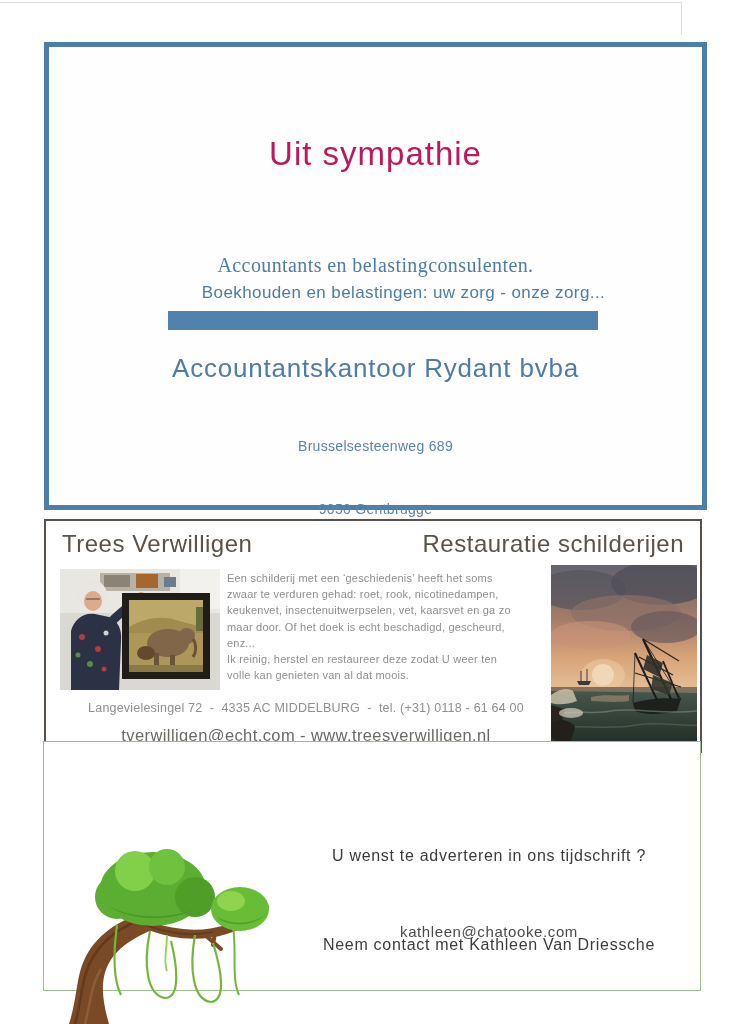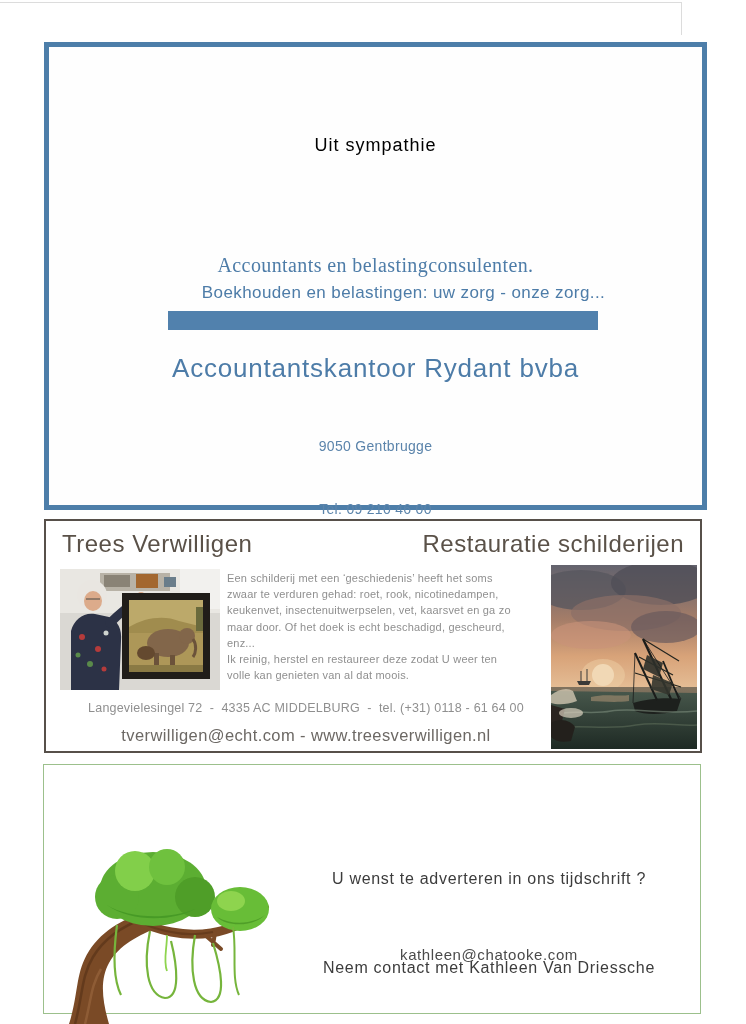--- a/index.html
+++ b/index.html
@@ -11,21 +11,21 @@
   .scan-line-h{position:absolute;left:0;top:2px;width:681px;height:1px;background:#dcdcdc;}
   .scan-line-v{position:absolute;left:681px;top:2px;width:1px;height:33px;background:#dcdcdc;}
 
   
   .ad-blue{
     position:absolute;left:44px;top:42px;width:663px;height:468px;
     border:5px solid #4d7ea9;box-sizing:border-box;background:#fefefe;
   }
   .blue-title{
     position:absolute;top:88px;left:0;width:100%;text-align:center;
-    color:#000000;font-size:18px;letter-spacing:1px;
+    color:#be185d;font-size:33px;letter-spacing:1px;
   }
   .blue-tag1{position:absolute;top:207px;left:0;width:100%;text-align:center;color:#4d7ca8;font-size:20px;letter-spacing:.4px;font-family:Liberation Serif, serif;}
   .blue-tag2{position:absolute;top:236px;left:0;width:100%;text-align:center;color:#4d7ca8;font-size:17px;letter-spacing:.4px;padding-left:28px;}
   .blue-bar{position:absolute;left:119px;top:264px;width:430px;height:19px;background:#5181ad;}
   .blue-company{position:absolute;top:306px;left:0;width:100%;text-align:center;color:#4d7ca8;font-size:26px;letter-spacing:.8px;}
   .blue-addr{position:absolute;top:347px;left:0;width:100%;text-align:center;color:#5b84ab;font-size:14px;line-height:21px;letter-spacing:.3px;white-space:pre;}
 
   
   .ad-resto{
     position:absolute;left:44px;top:519px;width:658px;height:234px;
@@ -37,21 +37,21 @@
   .resto-body{
     position:absolute;left:181px;top:49px;width:330px;
     color:#8f8f8f;font-size:11px;line-height:16.2px;letter-spacing:.2px;white-space:pre-line;
   }
   .resto-painting{position:absolute;left:505px;top:44px;width:146px;height:184px;}
   .resto-address{position:absolute;left:0;top:180px;width:520px;text-align:center;color:#8f8f8f;font-size:12.5px;letter-spacing:.2px;white-space:pre;}
   .resto-contact{position:absolute;left:0;top:205px;width:520px;text-align:center;color:#6c6864;font-size:16.5px;letter-spacing:.4px;}
 
   
   .ad-green{
-    position:absolute;left:43px;top:764px;width:658px;height:250px;
+    position:absolute;left:43px;top:741px;width:658px;height:250px;
     border:1px solid #9cc08c;box-sizing:border-box;background:#fff;
   }
   .adv-q{position:absolute;left:235px;top:105px;width:420px;text-align:center;color:#3c3c3c;font-size:16px;letter-spacing:.7px;}
   .adv-c{position:absolute;left:235px;top:146px;width:420px;text-align:center;color:#3c3c3c;font-size:16px;letter-spacing:.7px;margin-top:48px;}
   .adv-e{position:absolute;left:235px;top:181px;width:420px;text-align:center;color:#4a4a4a;font-size:15px;letter-spacing:.6px;}
   .tree{position:absolute;left:55px;top:845px;width:215px;height:179px;}
 </style>
 </head>
 <body>
 
@@ -60,20 +60,21 @@
   <div class="scan-line-h"></div>
   <div class="scan-line-v"></div>
 
   <section class="ad-blue">
     <div class="blue-title">Uit sympathie</div>
     <div class="blue-tag1">Accountants en belastingconsulenten.</div>
     <div class="blue-tag2">Boekhouden en belastingen: uw zorg - onze zorg...</div>
     <div class="blue-bar"></div>
     <div class="blue-company">Accountantskantoor Rydant bvba</div>
     <div class="blue-addr">
+      <div>Brusselsesteenweg 689</div>
       <div>9050 Gentbrugge</div>
       <div>Tel. 09 210 46 00</div>
       <div>Btw nr.  0875 156 071</div>
     </div>
   </section>
 
   <section class="ad-resto">
     <div class="resto-name">Trees Verwilligen</div>
     <div class="resto-service">Restauratie schilderijen</div>
 

